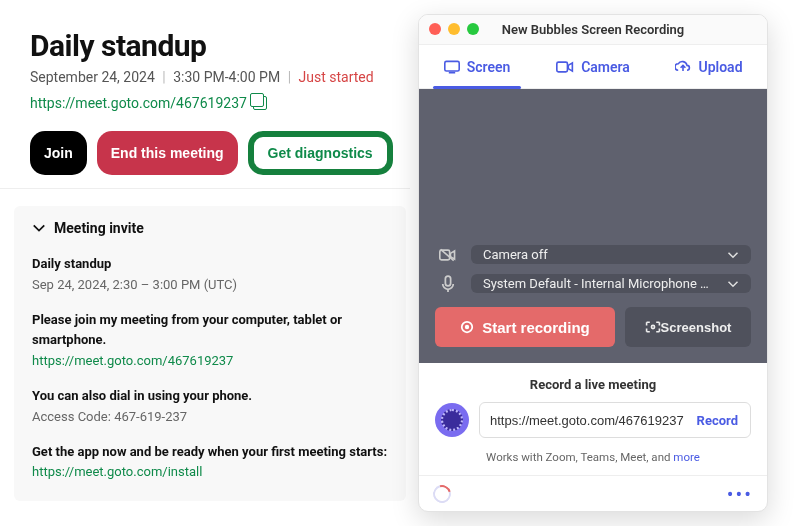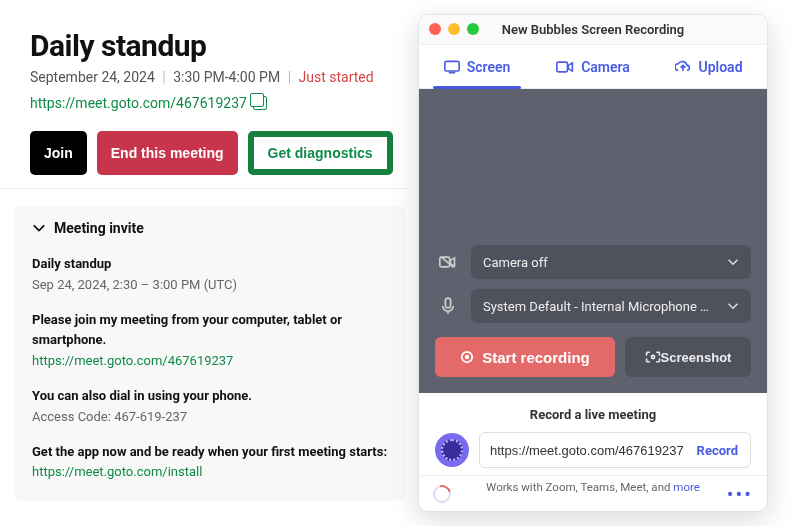--- a/index.html
+++ b/index.html
@@ -61,21 +61,21 @@
     background: #fff;
   }
 
   .btn-row {
     margin-top: 20px;
     display: flex;
     gap: 10px;
   }
   .btn {
     padding: 8px 14px;
-    border-radius: 5px;
+    border-radius: 15px;
     font-size: 14px;
     font-weight: 600;
     cursor: pointer;
     border: none;
   }
   .btn-black { background: #000; color: #fff; }
   .btn-red   { background: #c7344b; color: #fff; }
   .btn-outline { background: #fff; color: #0f8a4a; border: 6px solid #15803d; }
 
   .divider {
@@ -192,21 +192,21 @@
     width: 26px;
     display: flex;
     justify-content: center;
     color: #ddd;
   }
   .fake-select {
     flex: 1;
     background: #4f515c;
     color: #eee;
     border-radius: 6px;
-    height: 34px;
+    height: 19px;
     display: flex;
     align-items: center;
     justify-content: space-between;
     padding: 0 12px;
     font-size: 13px;
     cursor: pointer;
     overflow: hidden;
   }
   .fake-select .lbl {
     white-space: nowrap;

